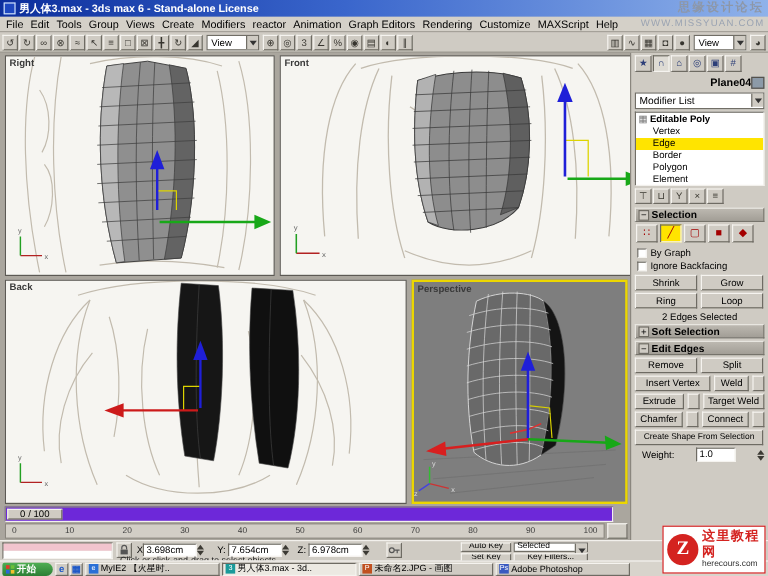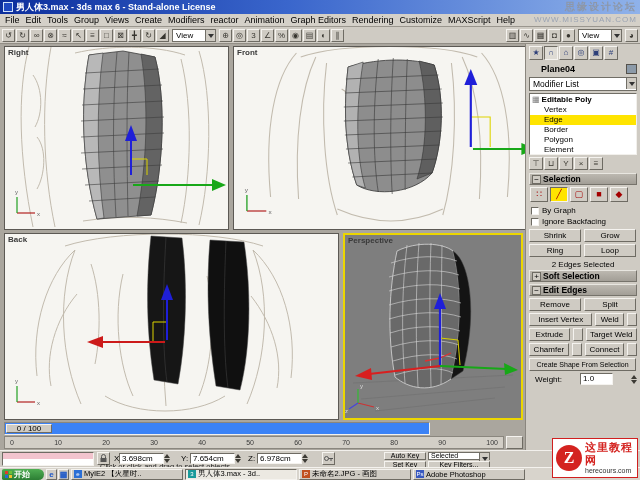--- a/index.html
+++ b/index.html
@@ -31,21 +31,21 @@
   #vp-front{left:233px;top:46px;width:312px;height:184px;}
   #vp-back{left:4px;top:233px;width:335px;height:187px;}
   #vp-persp{left:343px;top:233px;width:180px;height:187px;border:2px solid #ecd600;background:#7e7e7e;}
   .vp-label{position:absolute;left:3px;top:1px;font-size:8px;font-weight:bold;color:#3a3a3a;z-index:5;}
   .viewport svg{position:absolute;left:0;top:0;width:100%;height:100%;}
   
   #cmdpanel{position:absolute;left:525px;top:44px;width:115px;height:406px;background:#cfcbc3;border-left:1px solid #8a867e;padding:2px 3px;overflow:hidden;}
   #cmd-tabs{display:flex;gap:1px;margin-bottom:2px;}
   .cmd-tab{width:14px;height:14px;font-size:8px;line-height:12px;text-align:center;color:#2c3e78;}
   .cmd-tab.active{border-color:#6e6b63 #f5f3ef #f5f3ef #6e6b63;background:#dedbd4;}
-  #name-row{display:flex;align-items:center;justify-content:space-between;height:13px;margin-bottom:2px;padding-left:12px;}
+  #name-row{display:flex;align-items:center;justify-content:flex-end;height:13px;margin-bottom:2px;padding-left:12px;}
   #object-name{font-size:9px;font-weight:bold;}
   #color-swatch{width:11px;height:10px;background:#8c9aa8;border:1px solid #55524c;}
   #modifier-list{width:100%;height:14px;background:#fff;border:1px solid #716e66;font-size:8.5px;line-height:12px;padding-left:3px;position:relative;margin-bottom:2px;}
   #stack-box{width:100%;height:62px;background:#fff;border:1px solid;border-color:#716e66 #f2f0ec #f2f0ec #716e66;font-size:8px;overflow:hidden;margin-bottom:2px;}
   .stack-root{height:11px;line-height:11px;padding-left:2px;font-weight:bold;}
   .stack-root .ri{color:#777;margin-right:2px;font-weight:normal;}
   .stack-row{height:10px;line-height:10px;padding-left:14px;}
   .stack-row.selected{background:#ffe400;}
   #stack-btns{display:flex;gap:1px;margin-bottom:3px;}
   .stack-btn{width:14px;height:13px;font-size:8px;line-height:11px;text-align:center;color:#3a3830;}
@@ -68,21 +68,21 @@
   .w-full{width:107px;font-size:7px;}
   .sel-status{text-align:center;font-size:8px;height:11px;line-height:11px;}
   #weight-row{display:flex;align-items:center;gap:18px;margin-top:2px;padding-left:6px;}
   #weight-row .lbl{font-size:8px;}
   .field{background:#fff;border:1px solid;border-color:#6e6b63 #f5f3ef #f5f3ef #6e6b63;font-size:8px;line-height:10px;padding-left:2px;white-space:nowrap;overflow:hidden;}
   #weight-field{width:42px;height:12px;}
   .spin{display:flex;flex-direction:column;justify-content:center;gap:1px;width:7px;}
   .spin .up{width:0;height:0;border-left:3px solid transparent;border-right:3px solid transparent;border-bottom:4px solid #3c3a34;}
   .spin .dn{width:0;height:0;border-left:3px solid transparent;border-right:3px solid transparent;border-top:4px solid #3c3a34;}
   
-  #timeslider{position:absolute;left:4px;top:422px;width:426px;height:13px;background:#3b82f6;border:1px solid;border-color:#8a867e #f2f0ec #f2f0ec #8a867e;}
+  #timeslider{position:absolute;left:4px;top:422px;width:507px;height:13px;background:#6d28d9;border:1px solid;border-color:#8a867e #f2f0ec #f2f0ec #8a867e;}
   #timeslider-handle{position:absolute;left:1px;top:1px;width:46px;height:9px;font-size:8px;line-height:8px;text-align:center;}
   #trackbar{position:absolute;left:4px;top:436px;width:500px;height:13px;background:#d2cec6;border:1px solid #8a867e;display:flex;justify-content:space-between;align-items:center;padding:0 5px;}
   #trackbar span{font-size:7px;color:#3a3a3a;}
   #trackbar-end{position:absolute;left:506px;top:436px;width:17px;height:13px;}
   
   #statusbar{position:absolute;left:0;top:450px;width:640px;height:17px;background:#cfcbc3;border-top:1px solid #f2f0ec;}
   #listener{position:absolute;left:2px;top:1px;width:92px;height:14px;border:1px solid;border-color:#6e6b63 #f5f3ef #f5f3ef #6e6b63;}
   #listener .pink{height:6px;background:#f2c4ce;}
   #listener .white{height:6px;background:#fff;}
   .mini-btn{position:absolute;width:13px;height:13px;top:1px;}

